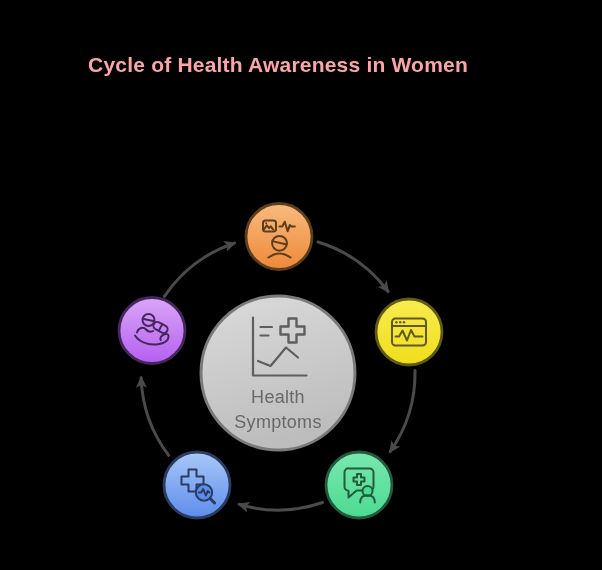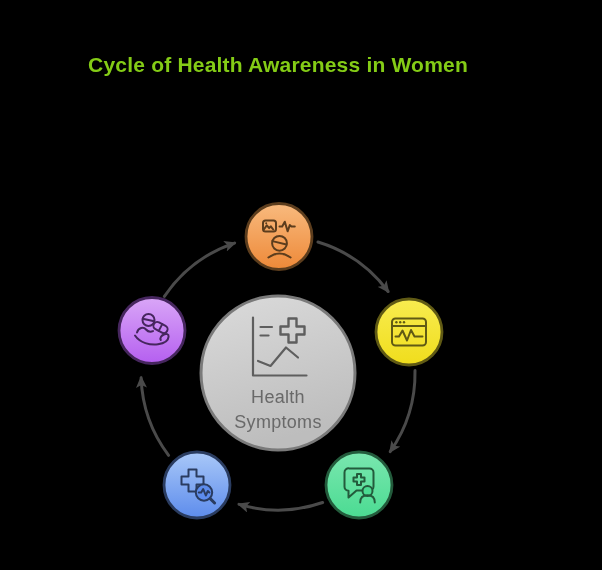--- a/index.html
+++ b/index.html
@@ -22,21 +22,21 @@
     font-family:"Liberation Sans",sans-serif;
     font-size:18px;
     letter-spacing:.3px;
   }
 </style>
 </head>
 <body>
 
 <div class="canvas" style="background-color: rgb(0, 0, 0);">
 
-  <div class="title" style="color: #84cc16;">Cycle of Health Awareness in Women</div>
+  <div class="title" style="color: #fca5a5;">Cycle of Health Awareness in Women</div>
 
   <svg class="diagram" width="602" height="570" viewBox="0 0 602 570">
     <defs>
       <linearGradient id="grad-center" x1="0" y1="0" x2="0.3" y2="1">
         <stop offset="0" stop-color="#DBDBDB"></stop>
         <stop offset="1" stop-color="#BDBDBD"></stop>
       </linearGradient>
       <linearGradient id="grad-n0" x1="0" y1="0" x2="0" y2="1">
         <stop offset="0" stop-color="#F8BA7E"></stop>
         <stop offset="1" stop-color="#EE8938"></stop>

